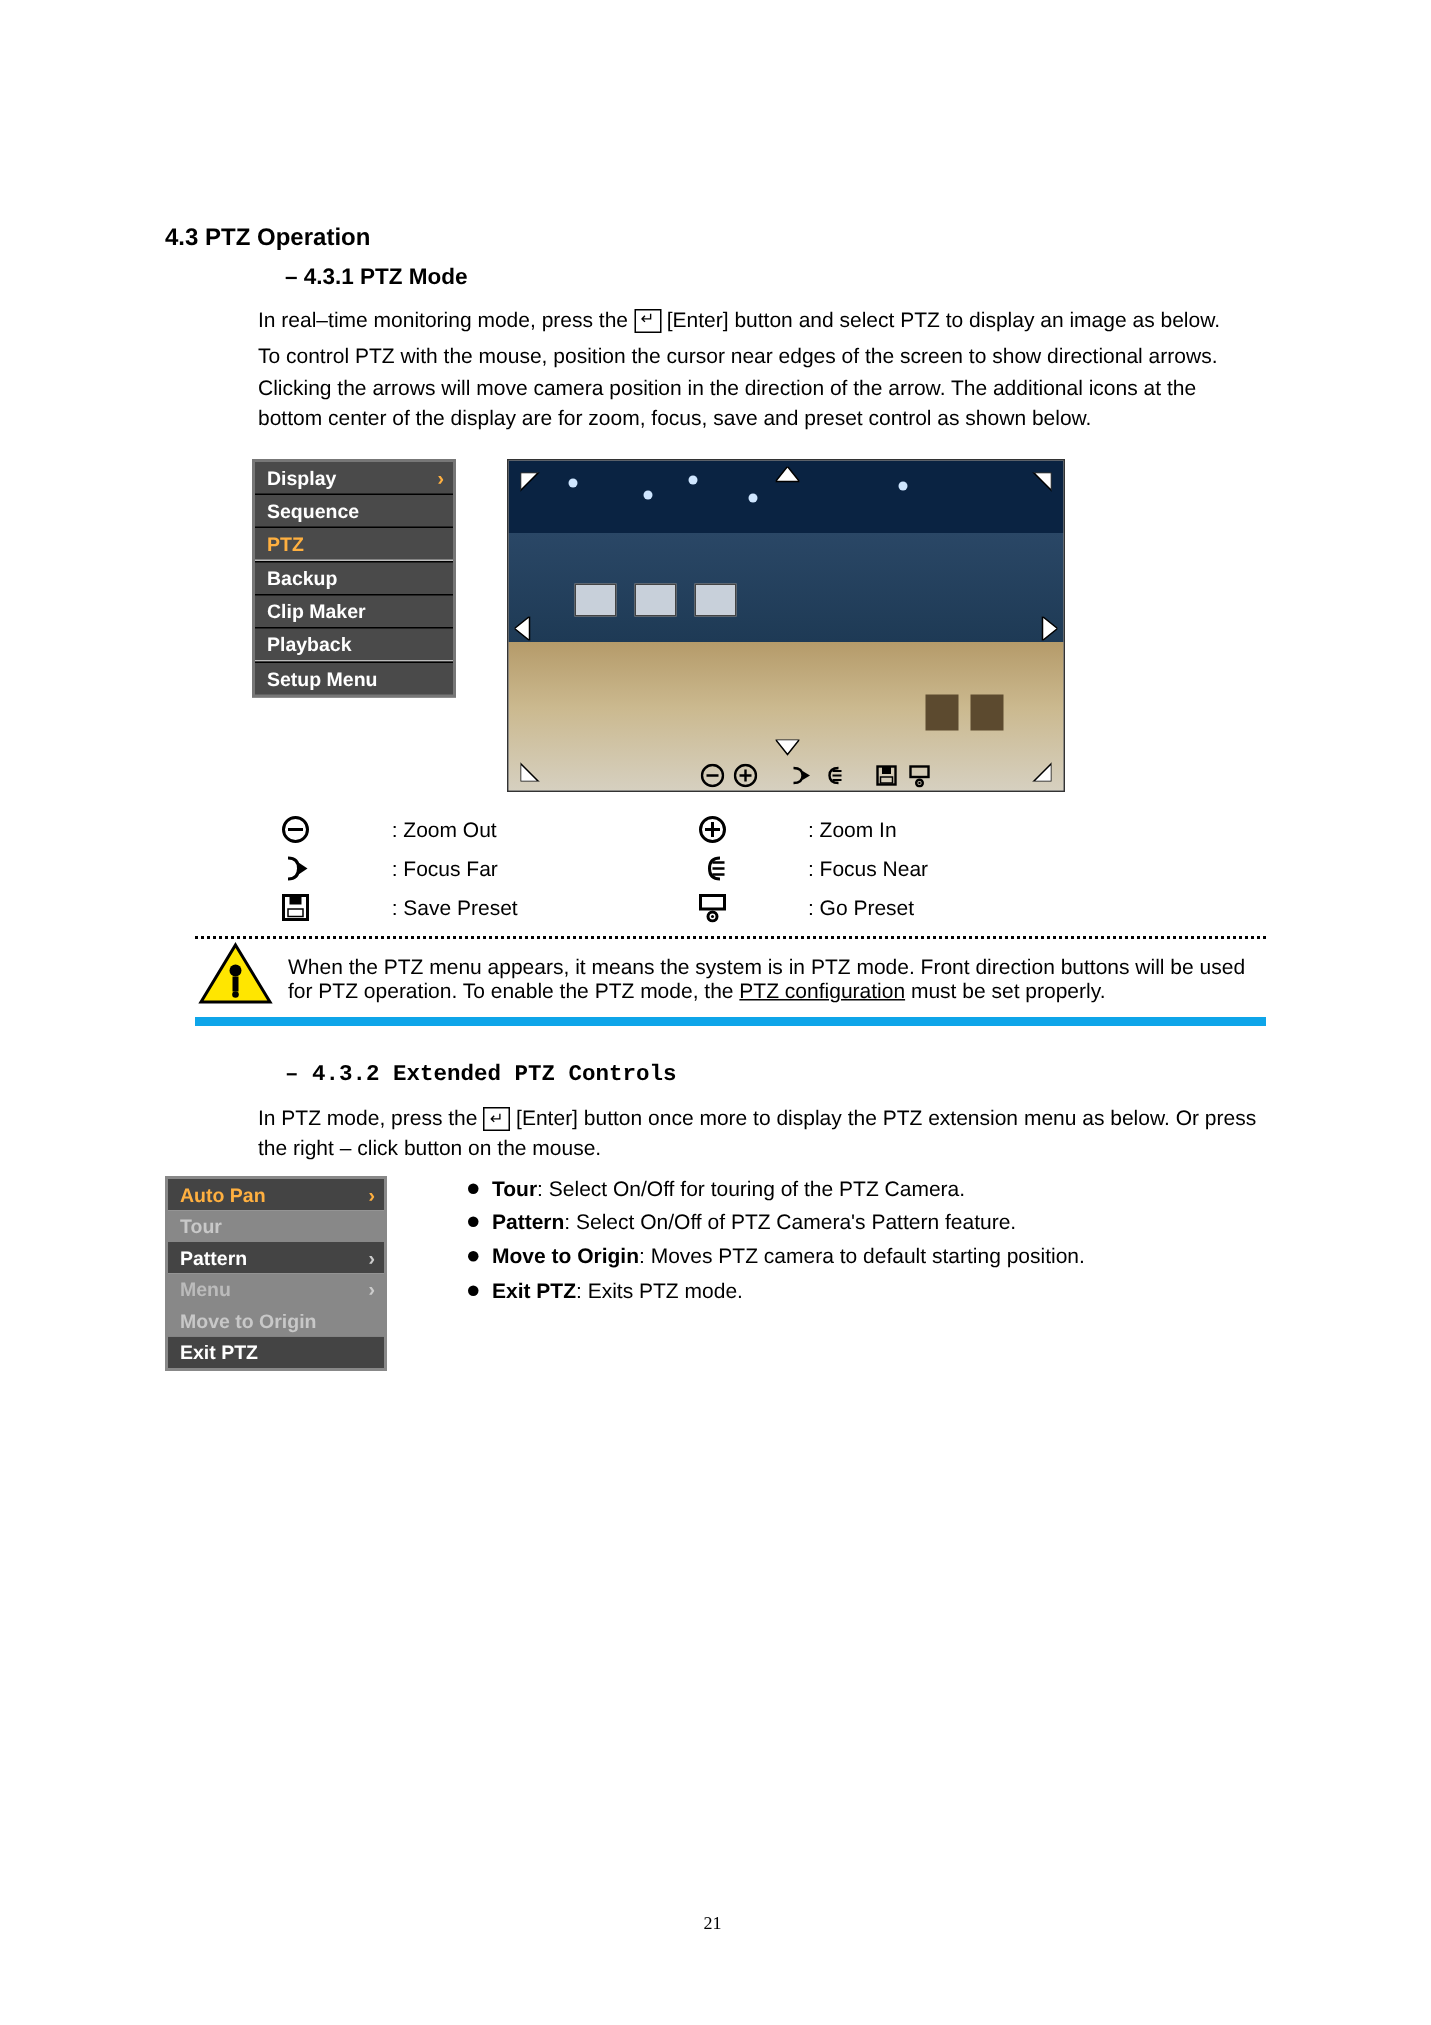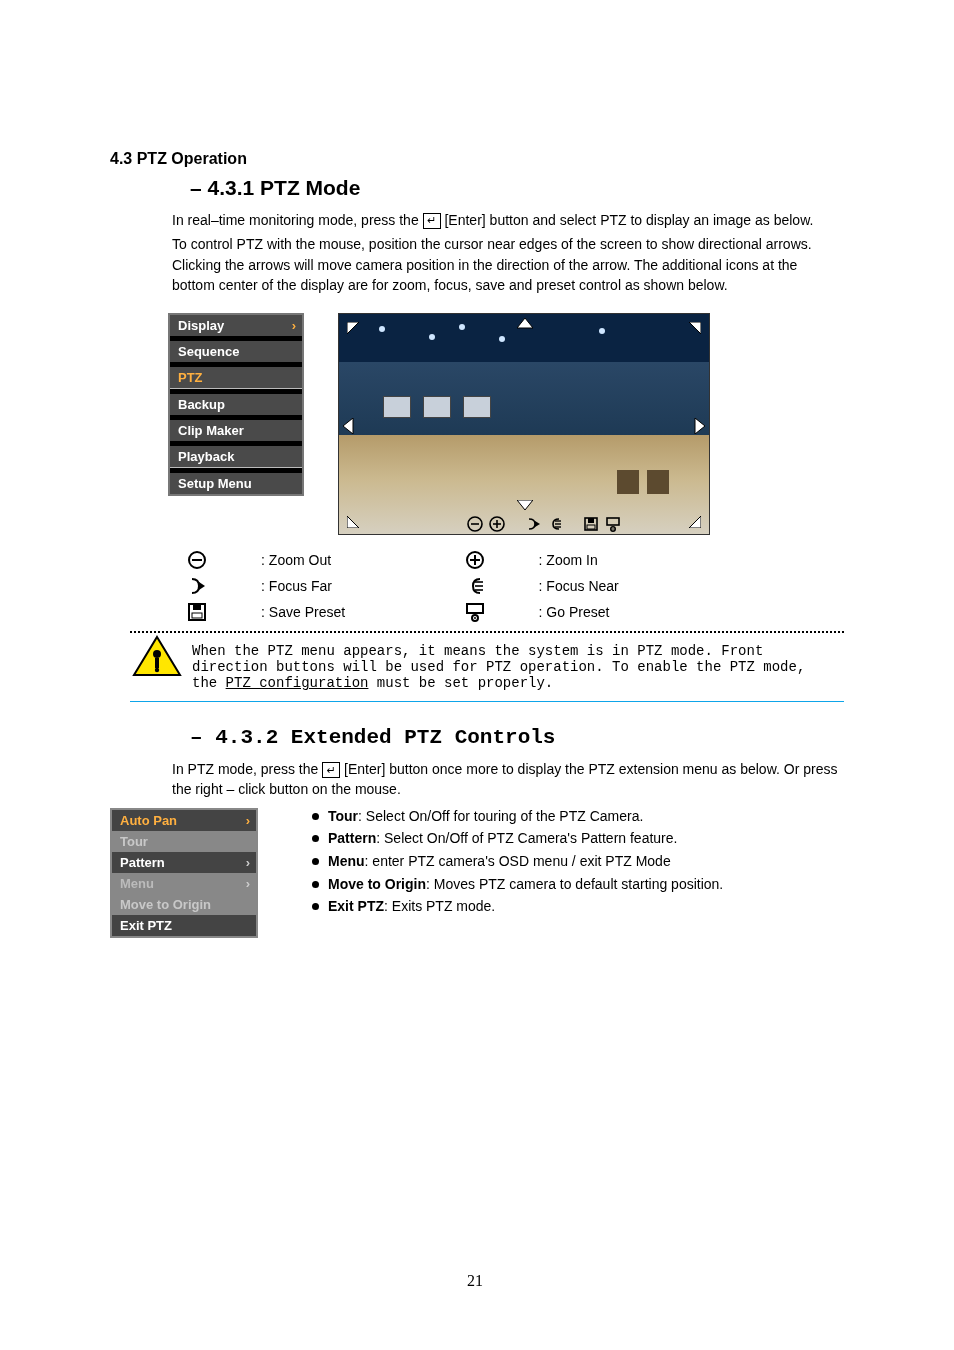--- a/index.html
+++ b/index.html
@@ -1,58 +1,58 @@
 <!DOCTYPE html>
 <html><head>
 <meta charset="utf-8">
 <style>
   * { box-sizing: border-box; margin: 0; padding: 0; }
   html, body { width: 954px; height: 1350px; background: #fff; font-family: Arial, sans-serif; font-size: 14px; color: #000; }
   .page { position: relative; width: 954px; height: 1350px; padding: 110px 110px 40px 110px; }
   .h1 { font-size: 16px; font-weight: bold; margin: 40px 0 8px 0; }
-  .sub { margin: 4px 0 10px 80px; font-size: 21px; font-weight: bold; }
+  .sub { margin: 4px 0 10px 80px; font-size: 15px; font-weight: bold; }
   .body-line { margin: 4px 0 4px 62px; line-height: 1.45; }
   .enter-key { display:inline-flex; width:18px; height:16px; border:1px solid #000; align-items:center; justify-content:center; font-size:11px; background:#fff; vertical-align:middle;}
   .row-media { display:flex; align-items:flex-start; margin: 18px 0 10px 58px; gap: 34px; }
   .context-menu { width: 136px; border:2px solid #777; background:#4a4a4a; font-family: Arial, sans-serif; }
-  .context-menu .item { padding:3px 8px; color:#fff; font-size:13px; font-weight:bold; border-top:5px solid #000000; position:relative;}
+  .context-menu .item { padding:3px 8px; color:#fff; font-size:13px; font-weight:bold; border-top:1px solid #000000; position:relative;}
   .context-menu .item:first-child { border-top:none; }
   .context-menu .item.sel { color:#ffb040; }
   .context-menu .item.hasarrow::after { content:"›"; position:absolute; right:6px; color:#ffb040;}
   .context-menu .divider { border-top:1px solid #bbb; }
   .screenshot { width: 372px; height: 222px; position: relative; background: linear-gradient(#0a2342 0%, #0a2342 22%, #2a4766 22%, #1e3a55 55%, #b59b6a 55%, #cbb98f 75%, #d6d0c0 100%); border:1px solid #333; overflow:hidden;}
   .screenshot .ceiling-spot { position:absolute; width:6px; height:6px; background:#cfe6ff; border-radius:50%; }
   .screenshot .tv { position:absolute; top:82px; width:28px; height:22px; background:#c8d0da; border:1px solid #444;}
   .screenshot .chair { position:absolute; bottom:40px; width:22px; height:24px; background:#5c4a2f;}
   .arrow-overlay { position:absolute; color:#fff; font-size:14px; }
   .icon-strip { position:absolute; left:128px; bottom:2px; display:flex; gap:6px; }
   .icon-strip .ic { width:16px; height:16px; display:flex; align-items:center; justify-content:center; font-size:12px; color:#000; }
   .icon-table { margin: 12px 0 6px 58px; width: 520px; }
   .icon-row { display:flex; align-items:center; height:26px;gap:35px;}
   .icon-cell-a { width: 70px; display:flex; justify-content:center; }
   .icon-cell-b { width: 180px; }
   .glyph { width:20px; height:20px; display:flex; align-items:center; justify-content:center; }
-  .caution-block { margin: 4px 0 4px 20px; border-top:2px dotted #000; border-bottom:1px solid #0ea5e9; position:relative; padding: 10px 10px 10px 62px; font-family: Liberation Mono, monospace; }
+  .caution-block { margin: 4px 0 4px 20px; border-top:2px dotted #000; border-bottom:6px solid #0ea5e9; position:relative; padding: 10px 10px 10px 62px; }
   .caution-block .stripe { position:absolute; left:62px; right:10px; top:8px; height:20px; background:#ddd; z-index:-1;}
   .caution-icon { position:absolute; left:2px; top:2px; width:50px; height:44px; }
   .ptz-menu { width:148px; border:2px solid #888; margin-top:4px; }
   .ptz-menu .pi { padding:3px 8px; font-size:13px; font-weight:bold; position:relative; }
   .ptz-menu .pi.sel { background:#444; color:#ffb040; }
   .ptz-menu .pi.grey { background:#888; color:#bbb; }
   .ptz-menu .pi.dark { background:#444; color:#fff; }
   .ptz-menu .pi.lgrey { background:#888; color:#c8c8c8; }
   .ptz-menu .pi.hasarrow::after { content:"›"; position:absolute; right:6px; color:#ccc;}
   .ptz-menu .pi.sel.hasarrow::after { color:#ffb040; }
   .bullets { margin: 0; padding:0; list-style:none; }
   .bullets li { margin:3px 0; position:relative; padding-left:20px; line-height:1.4;}
   .bullets li::before { content:""; position:absolute; left:4px; top:6px; width:7px; height:7px; background:#000; border-radius:50%; }
   .two-col { display:flex; gap:28px; margin: 0 0 0 0; align-items:flex-start;}
   .two-col .left { flex:0 0 170px; }
   .two-col .right { flex:1; }
-  .page-num { position:absolute; bottom:60px; left:0; right:4px; text-align:center; font-family: "Times New Roman", serif; font-size:16px; }
+  .page-num { position:absolute; bottom:60px; left:0; right:4px; text-align:center; font-family: "Times New Roman", serif; font-size:12px; }
   .dash { font-weight:bold; }
   svg { display:block; }
 </style>
 </head>
 <body>
 
 <div class="page">
 
   <div class="h1">4.3 PTZ Operation</div>
 
@@ -266,21 +266,20 @@
         <div class="pi dark hasarrow">Pattern</div>
         <div class="pi grey hasarrow">Menu</div>
         <div class="pi lgrey">Move to Origin</div>
         <div class="pi dark">Exit PTZ</div>
       </div>
     </div>
     <div class="right">
       <ul class="bullets">
         <li><b>Tour</b><span>: Select On/Off for touring of the PTZ Camera.</span></li>
         <li><b>Pattern</b><span>: Select On/Off of PTZ Camera's Pattern feature.</span></li>
-        <li><b>Menu</b><span>: enter PTZ camera's OSD menu / exit PTZ Mode</span></li>
         <li><b>Move to Origin</b><span>: Moves PTZ camera to default starting position.</span></li>
         <li><b>Exit PTZ</b><span>: Exits PTZ mode.</span></li>
       </ul>
     </div>
   </div>
 
 
   <div class="page-num">21</div>
 </div>
 

